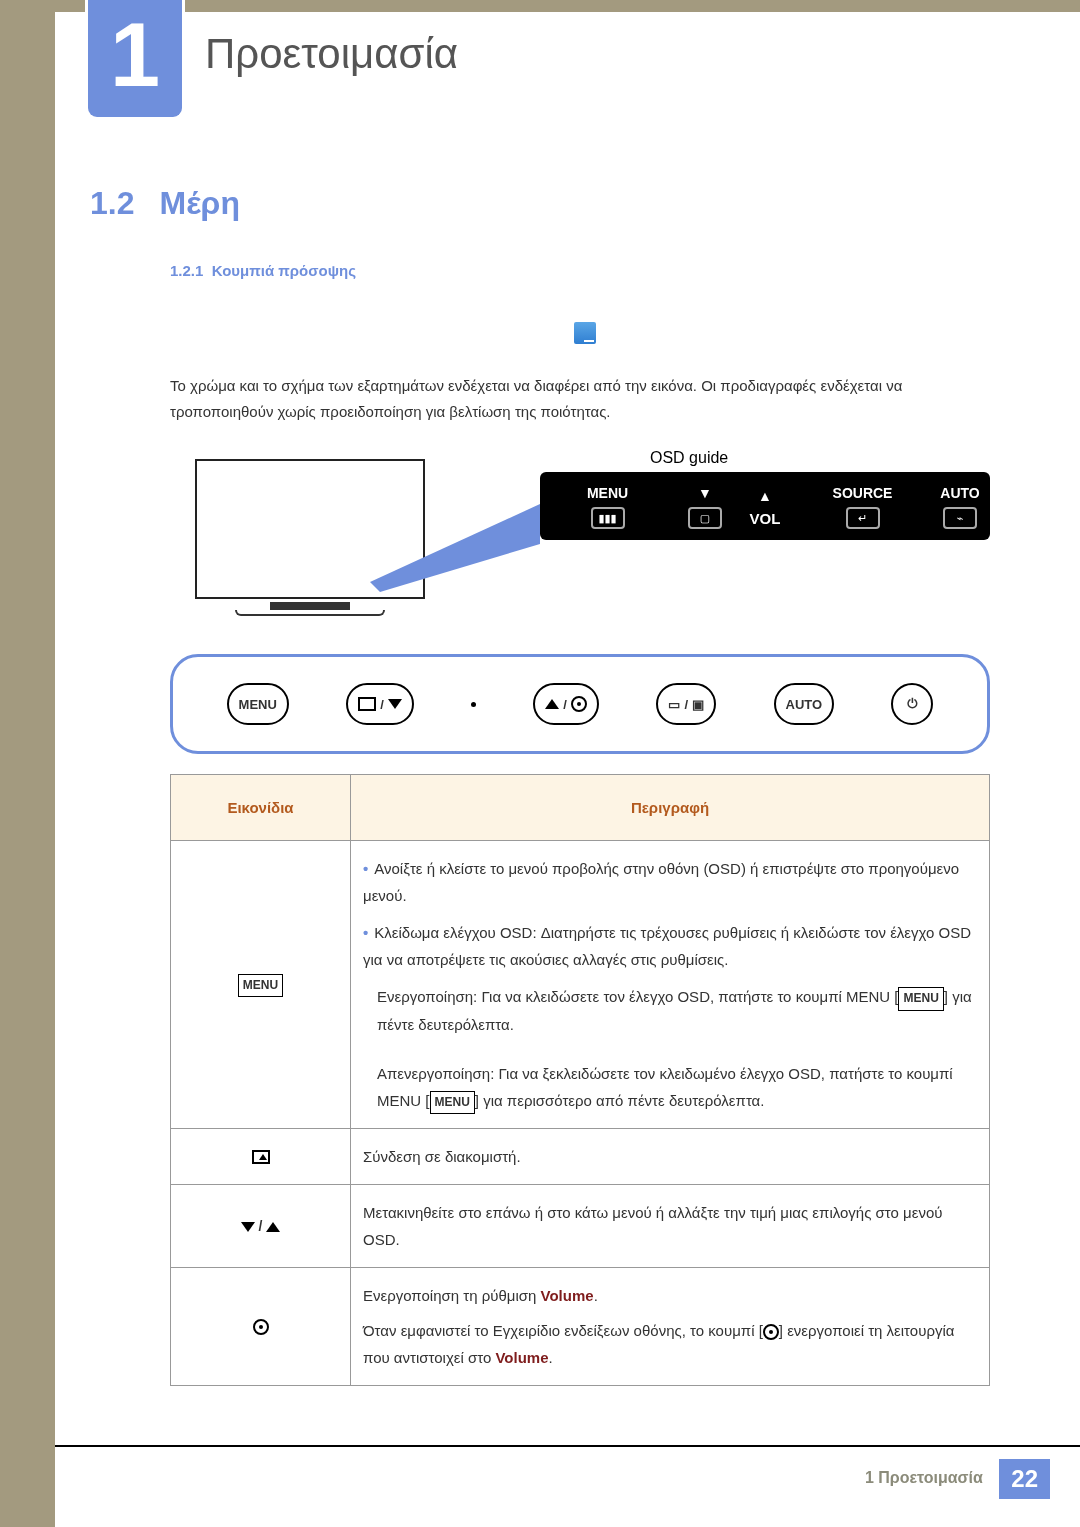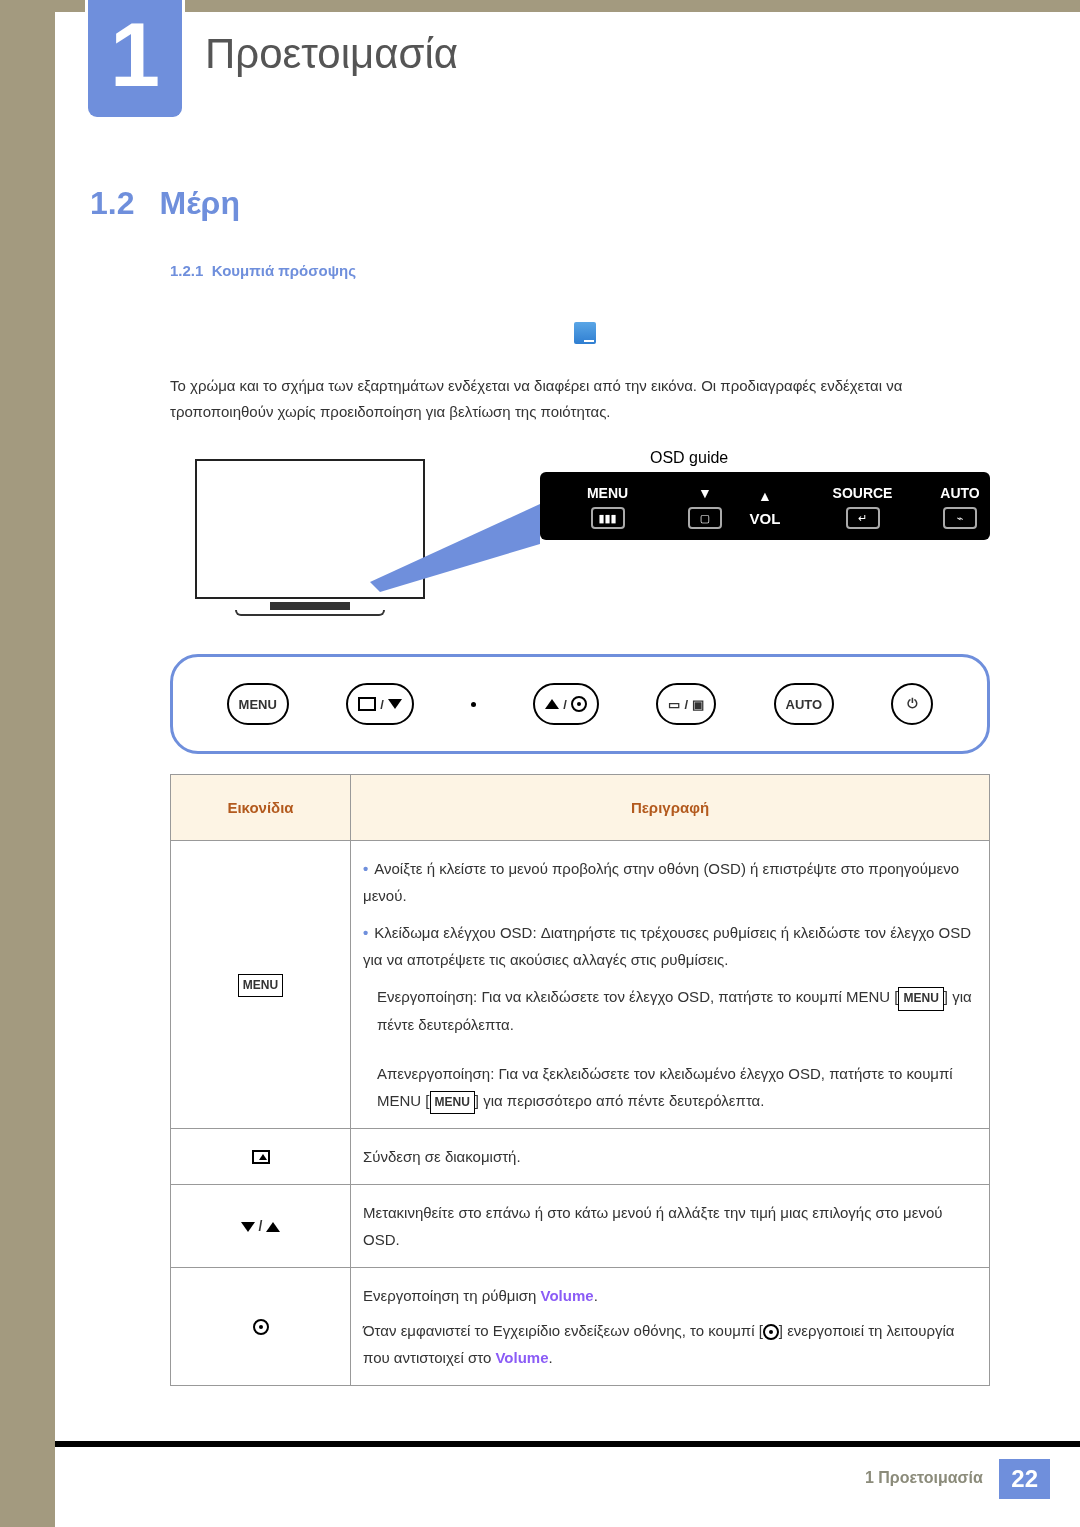--- a/index.html
+++ b/index.html
@@ -216,21 +216,21 @@
     vertical-align: middle;
     line-height: 1.8;
   }
   table.icon-table td.icon-cell {
     width: 180px;
     text-align: center;
     font-weight: bold;
     font-size: 14px;
   }
   .bullet { color: #6f8fdc; font-weight: bold; margin-right: 6px; }
-  .orange { color: #8b5cf6; font-weight: bold; }
+  .orange { color: #7f1d1d; font-weight: bold; }
   .menu-box {
     display: inline-block;
     border: 1.5px solid #000;
     padding: 0 4px;
     font-weight: bold;
     font-size: 12px;
     font-family: Arial;
   }
   .sym-rect {
     display: inline-block;
@@ -267,21 +267,21 @@
     width:16px;height:16px;border:2px solid #000;border-radius:50%;
     position:relative; vertical-align:middle;
   }
   .dot-ring::after{
     content:"";position:absolute;left:4px;top:4px;width:4px;height:4px;background:#000;border-radius:50%;
   }
   .footer {
     position: absolute;
     bottom: 28px;
     left: 55px; right: 0;
-    border-top: 6px solid #000000;
+    border-top: 2px solid #000000;
     padding-top: 12px;
     text-align: right;
     padding-right: 30px;
   }
   .footer-text {
     color: #8b8b7a;
     font-weight: bold;
     font-size: 16px;
     margin-right: 12px;
   }

